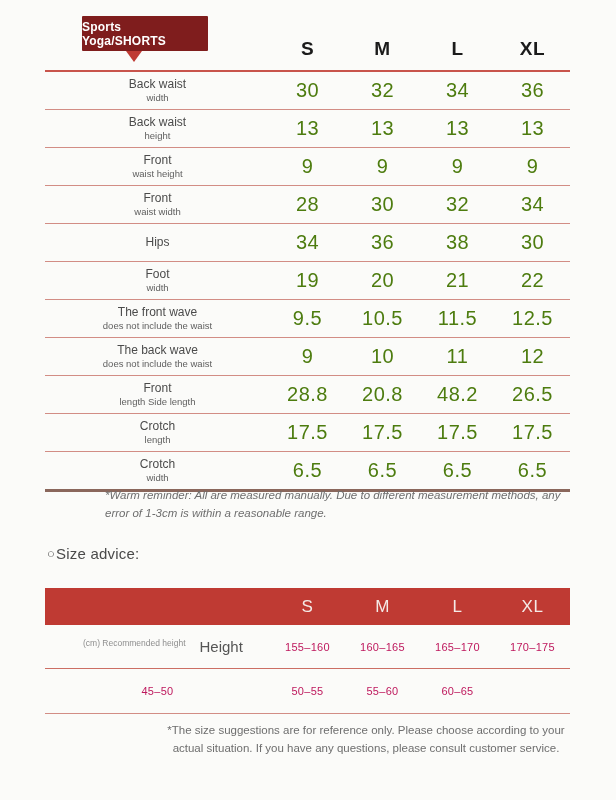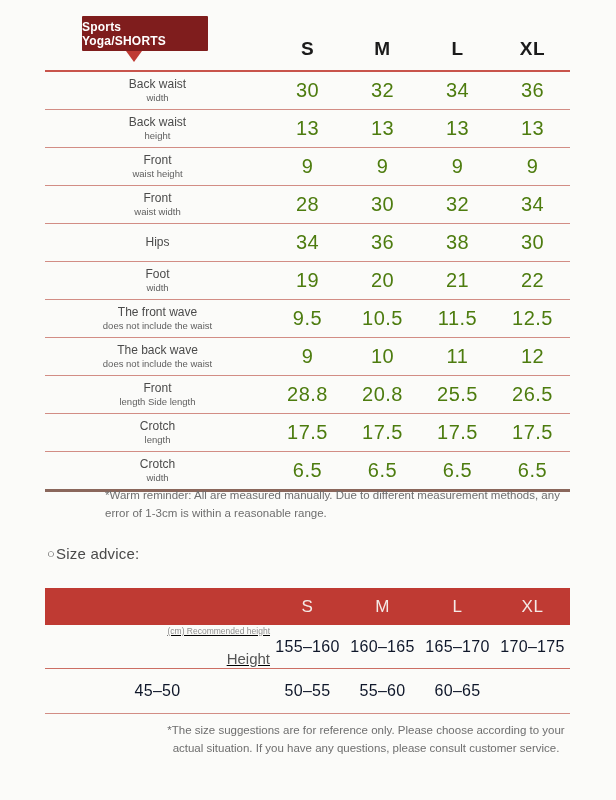--- a/index.html
+++ b/index.html
@@ -36,42 +36,42 @@
   .lcell{
     display:flex;flex-direction:column;justify-content:center;
     text-align:center;color:#4b4b4b;
   }
   .lbl{font-size:12px;line-height:1.25;}
   .sub{font-size:9.5px;color:#606060;line-height:1.2;}
 
   
   .note1{
     position:absolute;left:105px;top:487px;width:472px;
-    font-size:11.5px;color:#6e6e6e;line-height:1.55;
+    font-size:11.5px;color:#6e6e6e;line-height:1.55;font-style:italic;
   }
 
   
   .advice-heading{
     position:absolute;left:47px;top:545px;
     font-size:15px;color:#4a4a4a;letter-spacing:0.2px;
     display:flex;align-items:center;
   }
   .circle-icon{font-size:13px;margin-right:1px;color:#4a4a4a;}
 
   .advice-table{position:absolute;left:45px;top:588px;width:525px;}
   .abar{
     display:grid;grid-template-columns:225px 75px 75px 75px 75px;align-items:center;
     height:37px;background:#bf3a33;
   }
   .abar .vcell{color:#f4eae7;font-size:17px;font-weight:400;letter-spacing:0.5px;}
   .arow{display:grid;grid-template-columns:225px 75px 75px 75px 75px;align-items:center;}
-  .arow .vcell{font-size:16px;color:#0f172a;letter-spacing:0.3px;}
+  .arow .vcell{font-size:11px;color:#be185d;letter-spacing:0.3px;}
   .arow1{height:43px;border-bottom:1.5px solid #cc6e64;}
   .arow2{height:44px;border-bottom:1.5px solid #d28d85;}
-  .alabel{display:flex;flex-direction:column;align-items:flex-end;justify-content:flex-start;text-decoration:underline;}
+  .alabel{display:flex;flex-direction:row;align-items:flex-start;justify-content:flex-start;}
   .arow1 .alabel{padding-left:38px;gap:14px;}
   .arow2 .alabel{padding-left:40px;}
   .aprefix{font-size:8.5px;color:#8e8e8e;white-space:nowrap;}
   .atitle{font-size:15px;color:#555555;}
   .aprefix2{font-size:12px;color:#6a6a6a;white-space:nowrap;}
 
   .note2{
     position:absolute;left:165px;top:722px;width:402px;text-align:center;
     font-size:11.5px;color:#6e6e6e;line-height:1.55;
   }
@@ -183,21 +183,21 @@
       <div class="vcell">12</div>
     </div>
 
     <div class="trow brow">
       <div class="lcell">
         <span class="lbl">Front</span>
         <span class="sub">length Side length</span>
       </div>
       <div class="vcell">28.8</div>
       <div class="vcell">20.8</div>
-      <div class="vcell">25.5</div>
+      <div class="vcell">48.2</div>
       <div class="vcell">26.5</div>
     </div>
 
     <div class="trow brow">
       <div class="lcell">
         <span class="lbl">Crotch</span>
         <span class="sub">length</span>
       </div>
       <div class="vcell">17.5</div>
       <div class="vcell">17.5</div>

